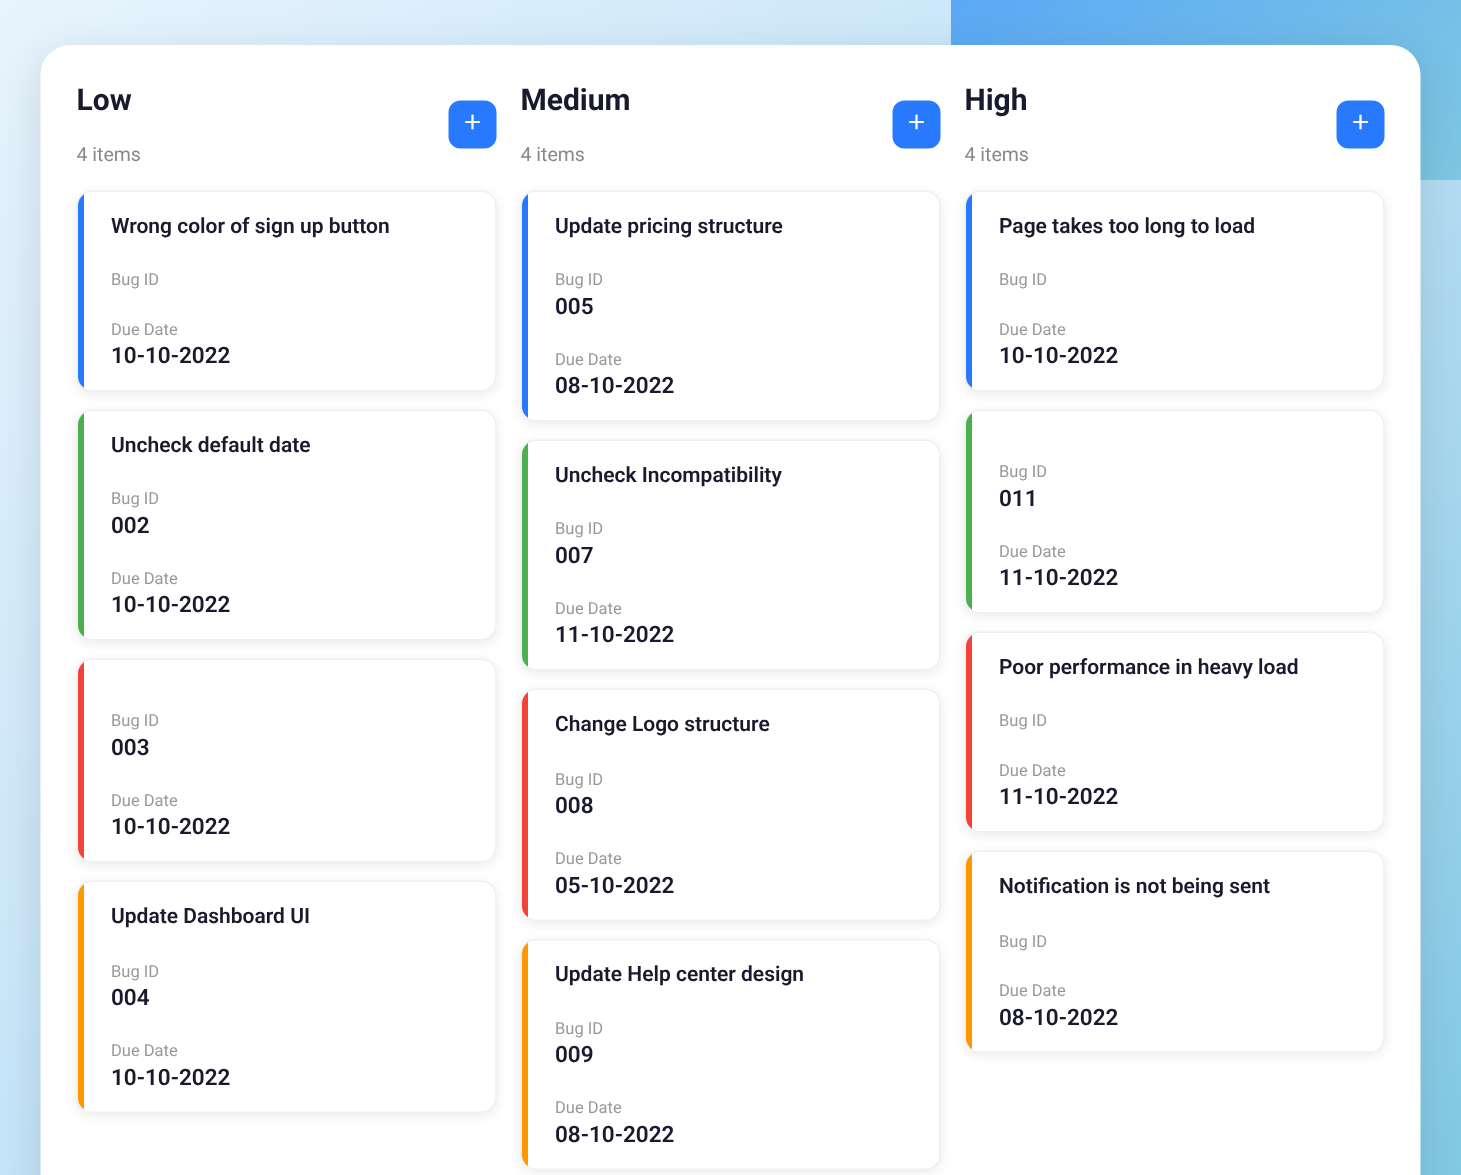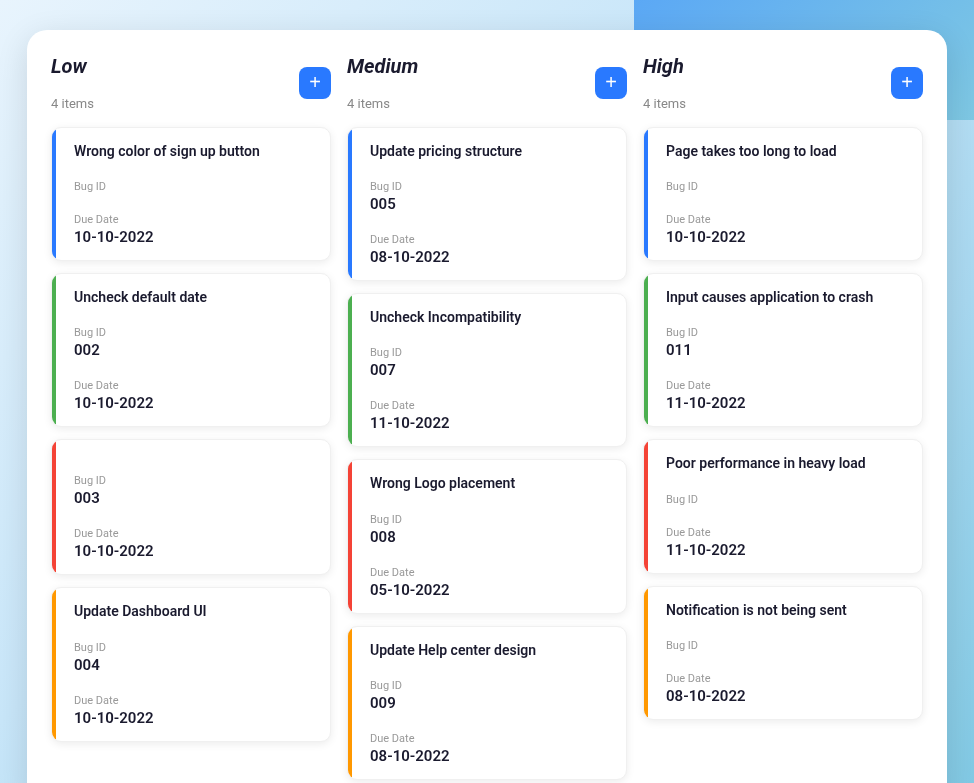--- a/index.html
+++ b/index.html
@@ -56,21 +56,20 @@
       margin-bottom: 4px;
     }
     .column-title-group {
       display: flex;
       flex-direction: column;
     }
     .column-title {
       font-size: 20px;
       font-weight: 700;
       color: #1a1a2e;
-      font-style: italic;
     }
     .column-count {
       font-size: 13px;
       color: #888;
       margin-top: 18px;
     }
     .add-btn {
       background: #2979ff;
       color: white;
       border: none;
@@ -201,21 +200,21 @@
           <div class="card-title">Uncheck Incompatibility</div>
           <div class="card-field-label">Bug ID</div>
           <div class="card-field-value">007</div>
           <div class="card-field-label">Due Date</div>
           <div class="card-field-value">11-10-2022</div>
         </div>
       </div>
       <div class="card">
         <div class="card-accent accent-red"></div>
         <div class="card-content">
-          <div class="card-title">Wrong Logo placement</div>
+          <div class="card-title">Change Logo structure</div>
           <div class="card-field-label">Bug ID</div>
           <div class="card-field-value">008</div>
           <div class="card-field-label">Due Date</div>
           <div class="card-field-value">05-10-2022</div>
         </div>
       </div>
       <div class="card">
         <div class="card-accent accent-orange"></div>
         <div class="card-content">
           <div class="card-title">Update Help center design</div>
@@ -239,21 +238,20 @@
         <div class="card-content">
           <div class="card-title">Page takes too long to load</div>
           <div class="card-field-label">Bug ID</div>
           <div class="card-field-label">Due Date</div>
           <div class="card-field-value">10-10-2022</div>
         </div>
       </div>
       <div class="card">
         <div class="card-accent accent-green"></div>
         <div class="card-content">
-          <div class="card-title">Input causes application to crash</div>
           <div class="card-field-label">Bug ID</div>
           <div class="card-field-value">011</div>
           <div class="card-field-label">Due Date</div>
           <div class="card-field-value">11-10-2022</div>
         </div>
       </div>
       <div class="card">
         <div class="card-accent accent-red"></div>
         <div class="card-content">
           <div class="card-title">Poor performance in heavy load</div>

